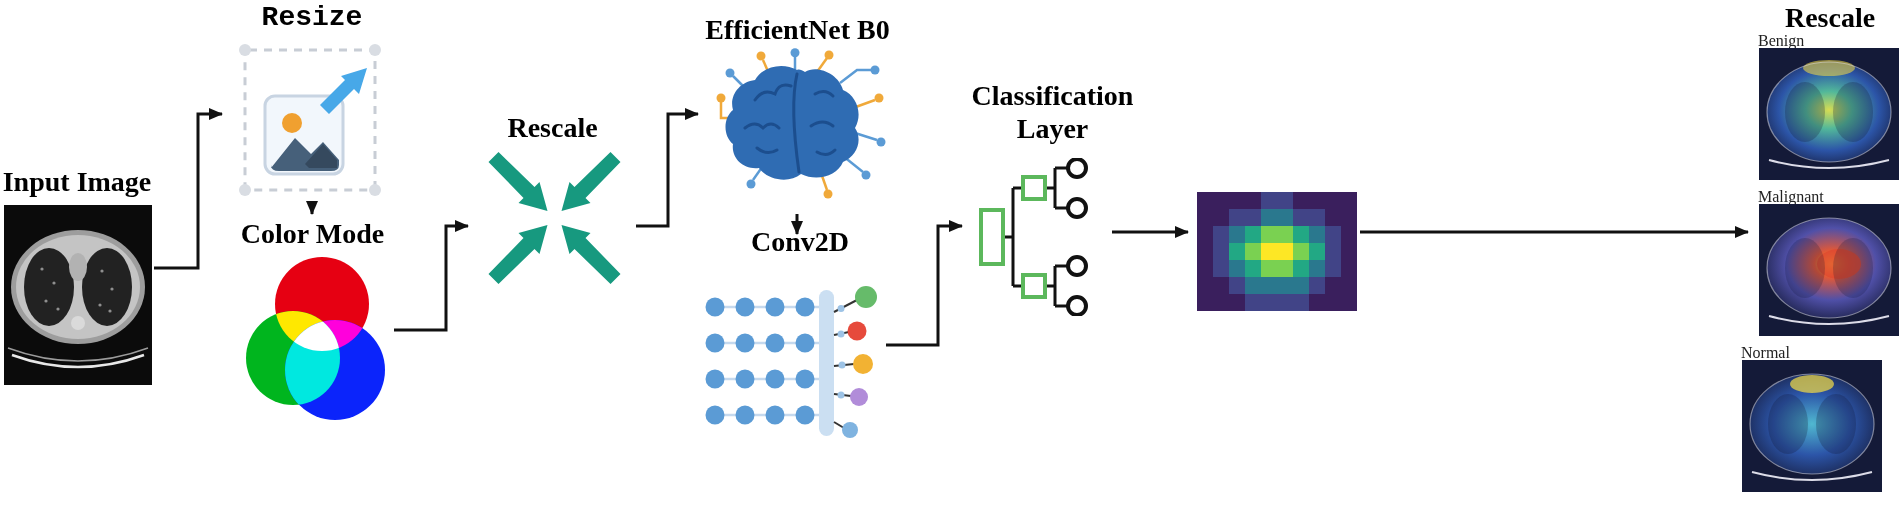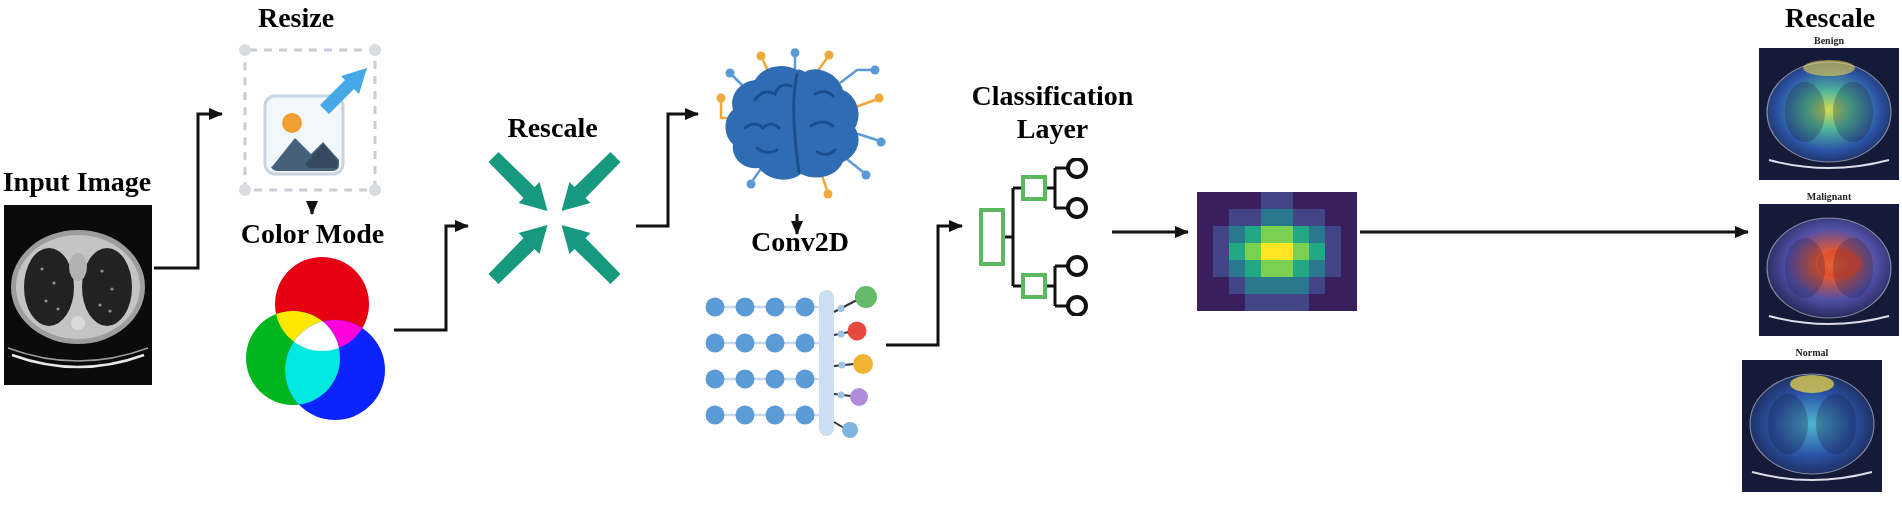--- a/index.html
+++ b/index.html
@@ -11,22 +11,22 @@
   }
   .stage-label {
     position:absolute; text-align:center;
     font-weight:bold; font-size:28px; color:#000;
     line-height:32px; white-space:nowrap;
   }
   .icon-box { position:absolute; }
   .icon-box svg { display:block; }
   .out-card { position:absolute; width:142px; }
   .out-label {
-    text-align:center; font-size:10px; color:#222;
-    height:14px; line-height:14px; font-weight:bold;
+    text-align:left; font-size:16px; color:#222;
+    height:14px; line-height:14px; font-weight:normal;
   }
   #arrows { position:absolute; left:0; top:0; pointer-events:none; }
 </style>
 </head>
 <body>
 
 <div id="canvas">
 
   <div class="stage-label" style="left:2px; top:166px; width:150px;">Input Image</div>
   <div class="icon-box" style="left:4px; top:205px;">
@@ -46,21 +46,21 @@
         <circle cx="98" cy="66" r="1.6"></circle>
           <circle cx="108" cy="84" r="1.6"></circle>
         <circle cx="96" cy="100" r="1.6"></circle>
           <circle cx="106" cy="106" r="1.6"></circle>
       </g>
       <path d="M8,150 Q74,174 140,150" stroke="#e8e8e8" stroke-width="2.5" fill="none"></path>
       <path d="M4,143 Q74,169 144,143" stroke="#bfbfbf" stroke-width="1.5" fill="none" opacity="0.8"></path>
     </svg>
   </div>
 
-  <div class="stage-label" style="left:221px; top:2px; width:150px;">Resize</div>
+  <div class="stage-label" style="left:237px; top:2px; width:150px;font-family:Liberation Mono, monospace;">Resize</div>
   <div class="icon-box" style="left:235px; top:40px;">
     <svg width="150" height="160" viewBox="0 0 150 160">
       <rect x="10" y="10" width="130" height="140" rx="4" fill="none" stroke="#c8cdd5" stroke-width="3" stroke-dasharray="8 7"></rect>
       <g fill="#d9dde3">
         <circle cx="10" cy="10" r="6"></circle>
           <circle cx="140" cy="10" r="6"></circle>
         <circle cx="10" cy="150" r="6"></circle>
           <circle cx="140" cy="150" r="6"></circle>
       </g>
       <rect x="30" y="56" width="78" height="78" rx="10" fill="#f2f7fc" stroke="#c8d4e2" stroke-width="3"></rect>
@@ -107,20 +107,21 @@
     <svg width="155" height="150" viewBox="0 0 150 150">
       <g fill="#17997F">
         <path d="M68,68 L60,39 L55,44 L19,9 L9,19 L44,55 L39,60 Z"></path>
         <path d="M68,68 L60,39 L55,44 L19,9 L9,19 L44,55 L39,60 Z" transform="translate(150,0) scale(-1,1)"></path>
         <path d="M68,68 L60,39 L55,44 L19,9 L9,19 L44,55 L39,60 Z" transform="translate(0,150) scale(1,-1)"></path>
         <path d="M68,68 L60,39 L55,44 L19,9 L9,19 L44,55 L39,60 Z" transform="translate(150,150) scale(-1,-1)"></path>
       </g>
     </svg>
   </div>
 
+  <div class="stage-label" style="left:695px; top:14px; width:205px;">EfficientNet B0</div>
   <div class="icon-box" style="left:705px; top:48px;">
     <svg width="185" height="165" viewBox="0 0 185 165">
       <g stroke-width="2.5" fill="none">
         <path d="M40,70 H16 V54" stroke="#f0a93a"></path>
         <path d="M45,45 L28,28" stroke="#5b9bd5"></path>
         <path d="M65,28 L58,12" stroke="#f0a93a"></path>
         <path d="M90,22 V8" stroke="#5b9bd5"></path>
         <path d="M112,24 L122,10" stroke="#f0a93a"></path>
         <path d="M135,35 L152,22 H166" stroke="#5b9bd5"></path>
         <path d="M148,60 L170,52" stroke="#f0a93a"></path>

